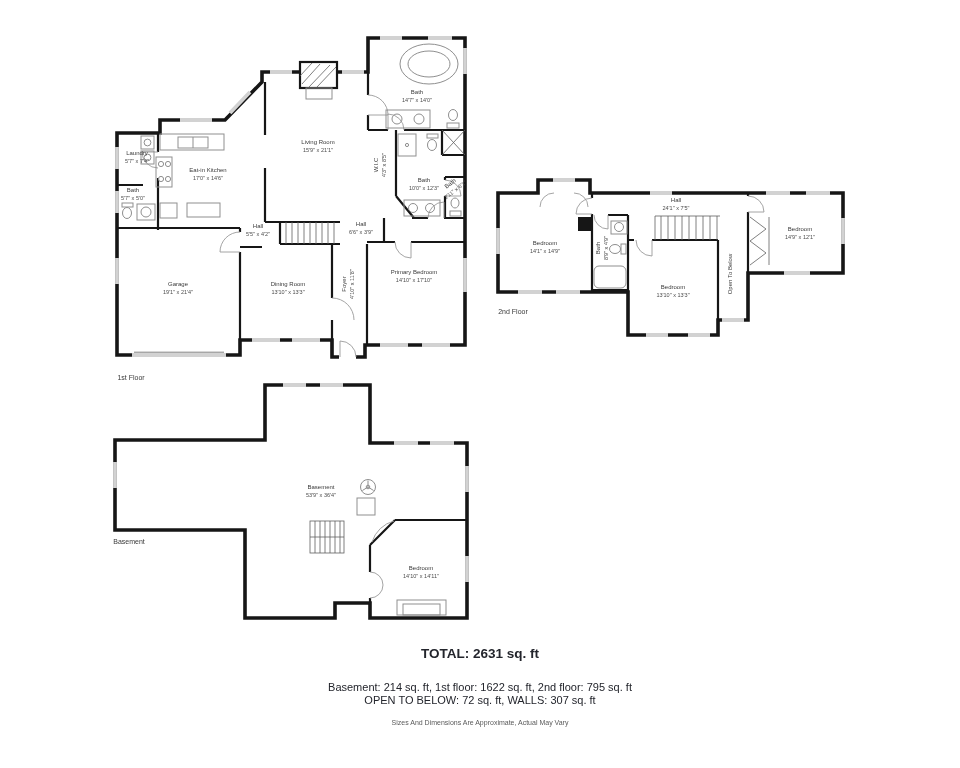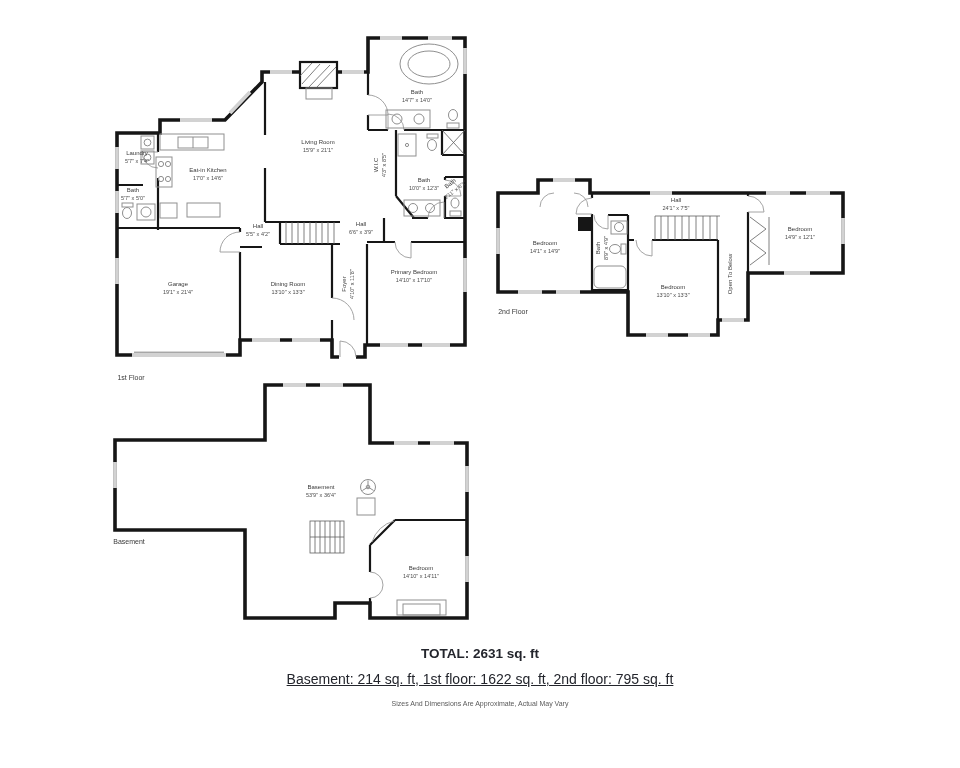--- a/index.html
+++ b/index.html
@@ -16,22 +16,22 @@
   .patch{fill:#ffffff;stroke:none;}
   
   .lbl{position:absolute;transform:translate(-50%,-50%);text-align:center;color:#3a3a3a;white-space:nowrap;line-height:1.3;}
   .lbl .rname{display:block;font-size:6px;}
   .lbl .rdims{display:block;font-size:5.5px;color:#4c4c4c;}
   .lbl.r90{transform:translate(-50%,-50%) rotate(-90deg);}
   .lbl.r40{transform:translate(-50%,-50%) rotate(-38deg);}
   .floor-tag{position:absolute;transform:translate(-50%,-50%);font-size:7px;color:#3a3a3a;white-space:nowrap;}
   
   .summary{position:absolute;left:0;top:646px;width:100%;text-align:center;color:#23252c;}
-  .summary .total{font-size:13.5px;font-weight:bold;margin:0 0 10px 0;}
-  .summary .line{font-size:14px;margin:0 0 1px 0;text-decoration:underline;}
+  .summary .total{font-size:13.5px;font-weight:bold;margin:0 0 20px 0;}
+  .summary .line{font-size:11px;margin:0 0 1px 0;}
   .summary .disclaimer{font-size:7px;color:#5a5a5a;margin-top:13px;}
 </style>
 </head>
 <body>
 
 <div class="page">
 
   <svg class="plan-svg" width="960" height="768" viewBox="0 0 960 768">
 
     <g>
@@ -266,16 +266,17 @@
   </div>
   <div class="lbl" style="left:421px;top:572px">
     <span class="rname">Bedroom</span>
     <span class="rdims">14'10" x 14'11"</span>
   </div>
   <div class="floor-tag" style="left:129px;top:541px">Basement</div>
 
   <div class="summary">
     <div class="total">TOTAL: 2631 sq. ft</div>
     <div class="line">Basement: 214 sq. ft, 1st floor: 1622 sq. ft, 2nd floor: 795 sq. ft</div>
+    <div class="line">OPEN TO BELOW: 72 sq. ft, WALLS: 307 sq. ft</div>
     <div class="disclaimer">Sizes And Dimensions Are Approximate, Actual May Vary</div>
   </div>
 
 </div>
 
 </body></html>

